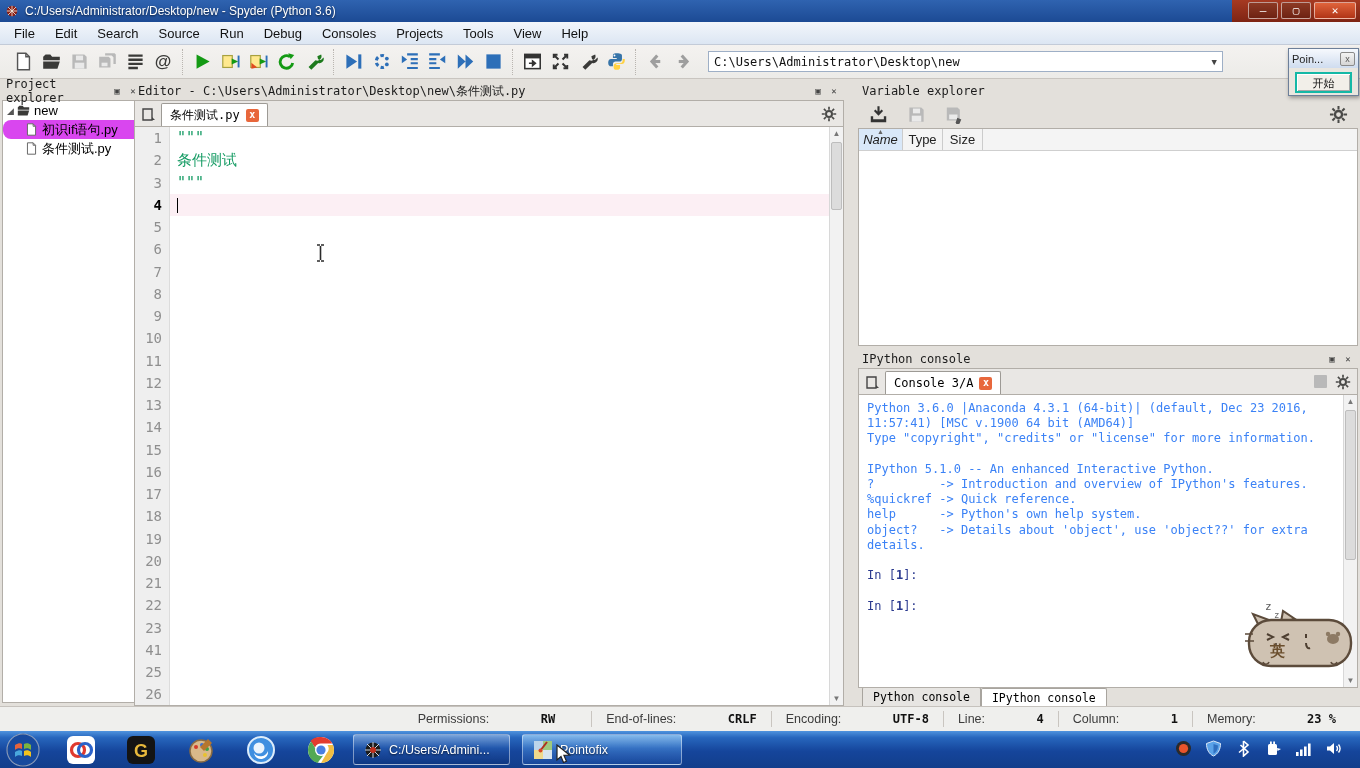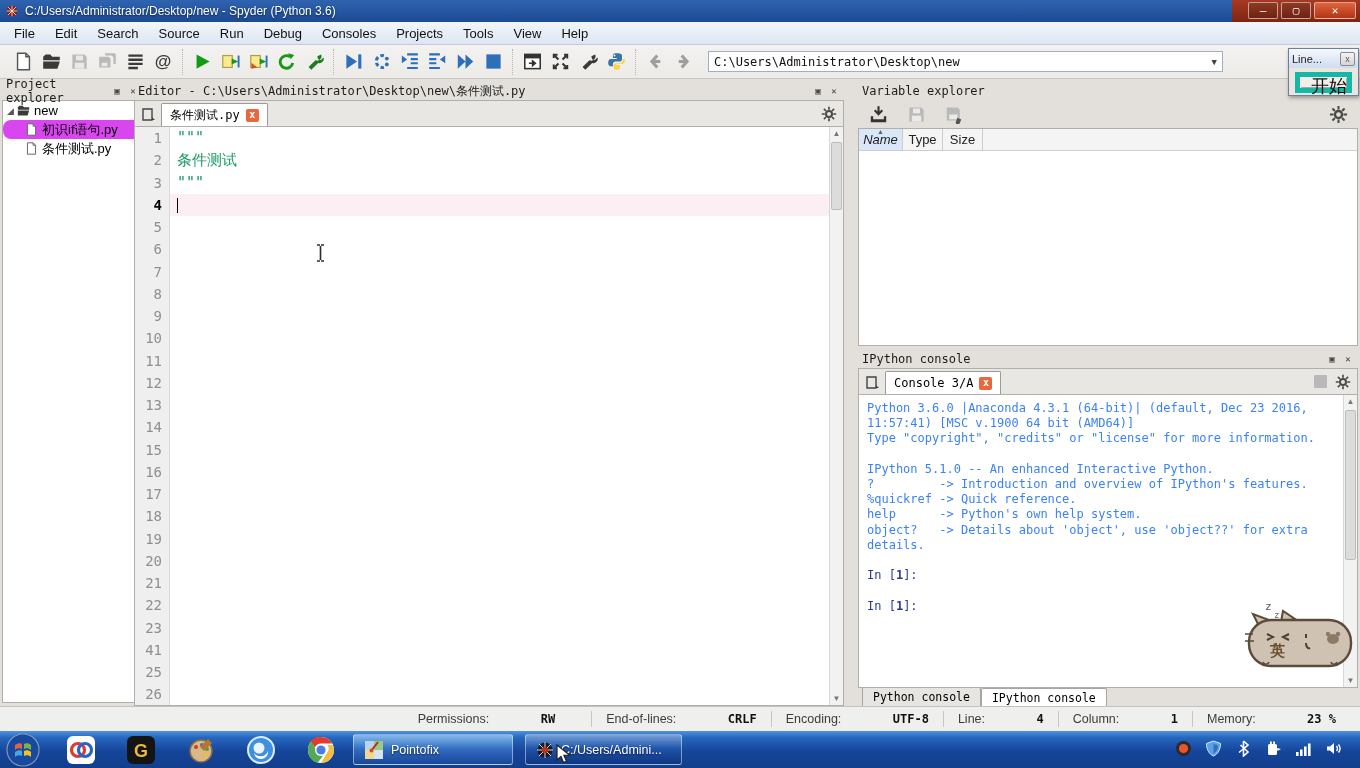--- a/index.html
+++ b/index.html
@@ -129,22 +129,22 @@
   .tray svg { width:17px; height:17px; }
 
   
   .pointofix { position:absolute; left:1288px; top:48px; width:71px; height:48px;
     border:1px solid #6d7f99; background:#e9e6df; box-shadow:1px 2px 4px rgba(0,0,0,.35); z-index:30; }
   .pf-title { height:19px; background:linear-gradient(180deg,#f6f9fd,#cfdcef);
     display:flex; align-items:center; padding:0 3px; font-size:11px; color:#222; }
   .pf-close { margin-left:auto; width:15px; height:14px; background:linear-gradient(180deg,#f3f3f3,#d5d5d5);
     border:1px solid #8a8a8a; border-radius:2px; font-size:9px; line-height:12px; text-align:center; color:#555; }
   .pf-btn { margin:4px auto 0; display:block; width:57px; height:21px; background:#f2efe9;
-    border:5px solid #14b8a6; box-shadow:inset 1px 1px 0 #fff, inset -1px -1px 0 #a8a8a8;
-    font-size:18px; text-align:right; line-height:19px; color:#111; }
+    border:2px solid #14b8a6; box-shadow:inset 1px 1px 0 #fff, inset -1px -1px 0 #a8a8a8;
+    font-size:11px; text-align:center; line-height:19px; color:#111; }
 
   
   .cat { position:absolute; left:1243px; top:596px; width:116px; height:76px; z-index:20; }
 
   
   .ibeam { position:absolute; left:315px; top:244px; z-index:40; }
   .arrowcur { position:absolute; left:556px; top:744px; z-index:50; }
 </style>
 </head>
 <body>
@@ -620,39 +620,39 @@
           <circle cx="15" cy="15" r="13" fill="#fff"></circle>
           <path d="M15 2a13 13 0 0 1 11.3 6.5H15a6.5 6.5 0 0 0-6 4L4.4 6A13 13 0 0 1 15 2z" fill="#e33b2e"></path>
           <path d="M28 15a13 13 0 0 1-13 13l5.7-9.8A6.5 6.5 0 0 0 21.5 10h5.4A13 13 0 0 1 28 15z" fill="#f1bd42"></path>
           <path d="M2 15c0-3.3 1.2-6.3 3.3-8.6l5.7 9.9a6.5 6.5 0 0 0 6.2 4.2L11.5 28A13 13 0 0 1 2 15z" fill="#53a954"></path>
           <circle cx="15" cy="15" r="6" fill="#fff"></circle>
           <circle cx="15" cy="15" r="4.6" fill="#4a7fe0"></circle>
         </svg>
       </div>
     </div>
 
+  <div class="taskbtn active">
+    <svg width="18" height="18" viewBox="0 0 18 18">
+      <circle cx="9" cy="9" r="7.5" fill="#1b1b1b"></circle>
+      <path d="M9 1v16M1 9h16M3 3l12 12M15 3L3 15" stroke="#cfd6e2" stroke-width="1"></path>
+      <circle cx="9" cy="9" r="3" fill="#c2311d"></circle>
+    </svg>
+    <span>C:/Users/Admini...</span>
+  </div>
   <div class="taskbtn hover">
     <svg width="20" height="20" viewBox="0 0 20 20">
       <rect x="1" y="1" width="18" height="18" rx="2" fill="#e8e3d5"></rect>
       <rect x="1" y="1" width="9" height="9" fill="#bcd4ea"></rect>
       <rect x="10" y="1" width="9" height="9" fill="#9ec97e"></rect>
       <rect x="1" y="10" width="9" height="9" fill="#f0d98c"></rect>
       <rect x="10" y="10" width="9" height="9" fill="#d8e4ee"></rect>
       <path d="M14 2L7 11" stroke="#b03020" stroke-width="2"></path>
       <circle cx="7.5" cy="10.5" r="2" fill="#d84a28"></circle>
     </svg>
     <span>Pointofix</span>
-  </div>
-  <div class="taskbtn active">
-    <svg width="18" height="18" viewBox="0 0 18 18">
-      <circle cx="9" cy="9" r="7.5" fill="#1b1b1b"></circle>
-      <path d="M9 1v16M1 9h16M3 3l12 12M15 3L3 15" stroke="#cfd6e2" stroke-width="1"></path>
-      <circle cx="9" cy="9" r="3" fill="#c2311d"></circle>
-    </svg>
-    <span>C:/Users/Admini...</span>
   </div>
 
   <div class="tray" id="tray">
       <span><svg viewBox="0 0 17 17">
           <circle cx="8.5" cy="8.5" r="7.5" fill="#2a2a2a"></circle>
           <circle cx="8.5" cy="8.5" r="4.6" fill="#e8542c"></circle>
         </svg></span>
       <span><svg viewBox="0 0 17 17">
           <path d="M8.5 1l7 2.5c0 6-2.5 10.5-7 12.5-4.5-2-7-6.5-7-12.5z" fill="#5aa2e8" stroke="#dce9f8" stroke-width="1"></path>
           <path d="M8.5 4l4.5 1.6c0 3.8-1.6 6.7-4.5 8.1z" fill="#2f6fc0"></path>
@@ -675,21 +675,21 @@
         </svg></span>
       <span><svg viewBox="0 0 17 17">
           <path d="M2 6.5h3l4-3.5v11l-4-3.5H2z" fill="#fff"></path>
           <path d="M11.5 6a4 4 0 0 1 0 5M13.5 4.5a6.5 6.5 0 0 1 0 8" stroke="#fff" stroke-width="1.4" fill="none"></path>
         </svg></span>
     </div>
 </div>
 
 <div class="pointofix">
   <div class="pf-title">
-    <span>Line...</span>
+    <span>Poin...</span>
     <span class="pf-close">x</span>
   </div>
   <div class="pf-btn">开始</div>
 </div>
 
 <div class="cat">
   <svg viewBox="0 0 116 76" width="116" height="76">
     <text x="22" y="14" font-size="11" fill="#5a5a5a" font-family="DejaVu Sans Mono,monospace">z</text>
     <text x="31" y="22" font-size="9" fill="#6a6a6a" font-family="DejaVu Sans Mono,monospace">z</text>
     <path d="M16 30 L10 18 L26 24 Z" fill="#cfc2b2" stroke="#5c4b3b" stroke-width="2"></path>

